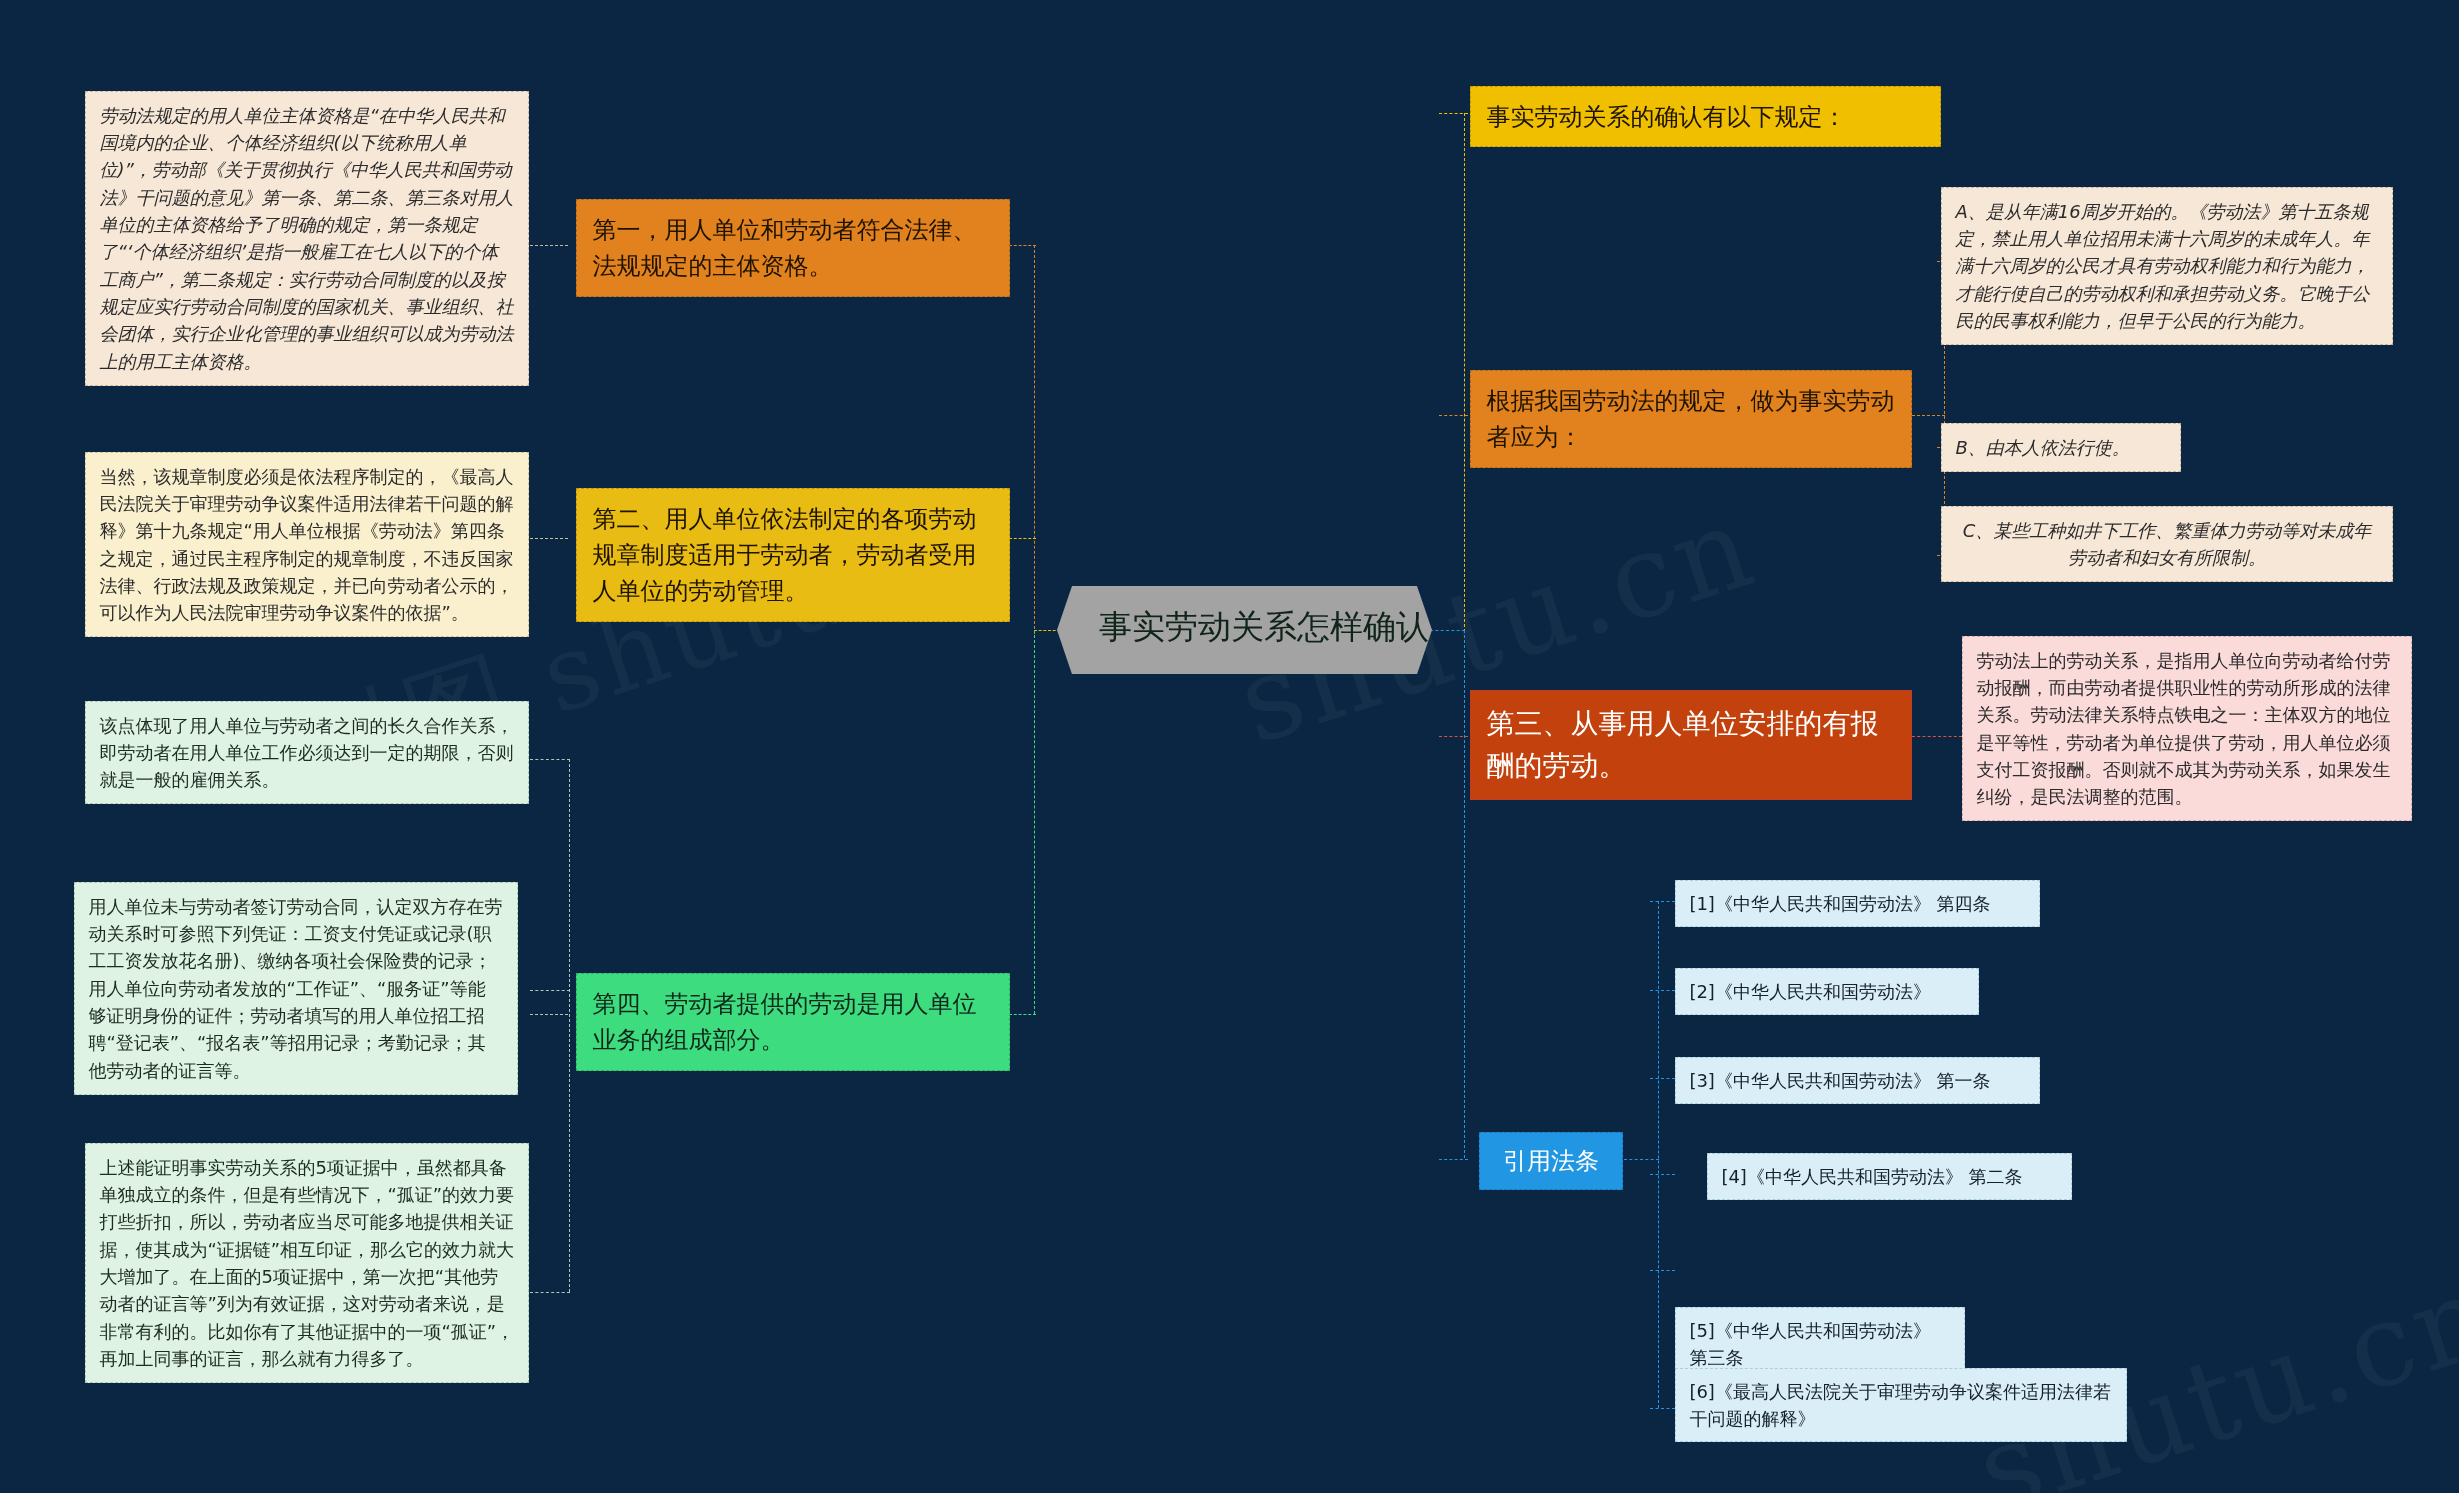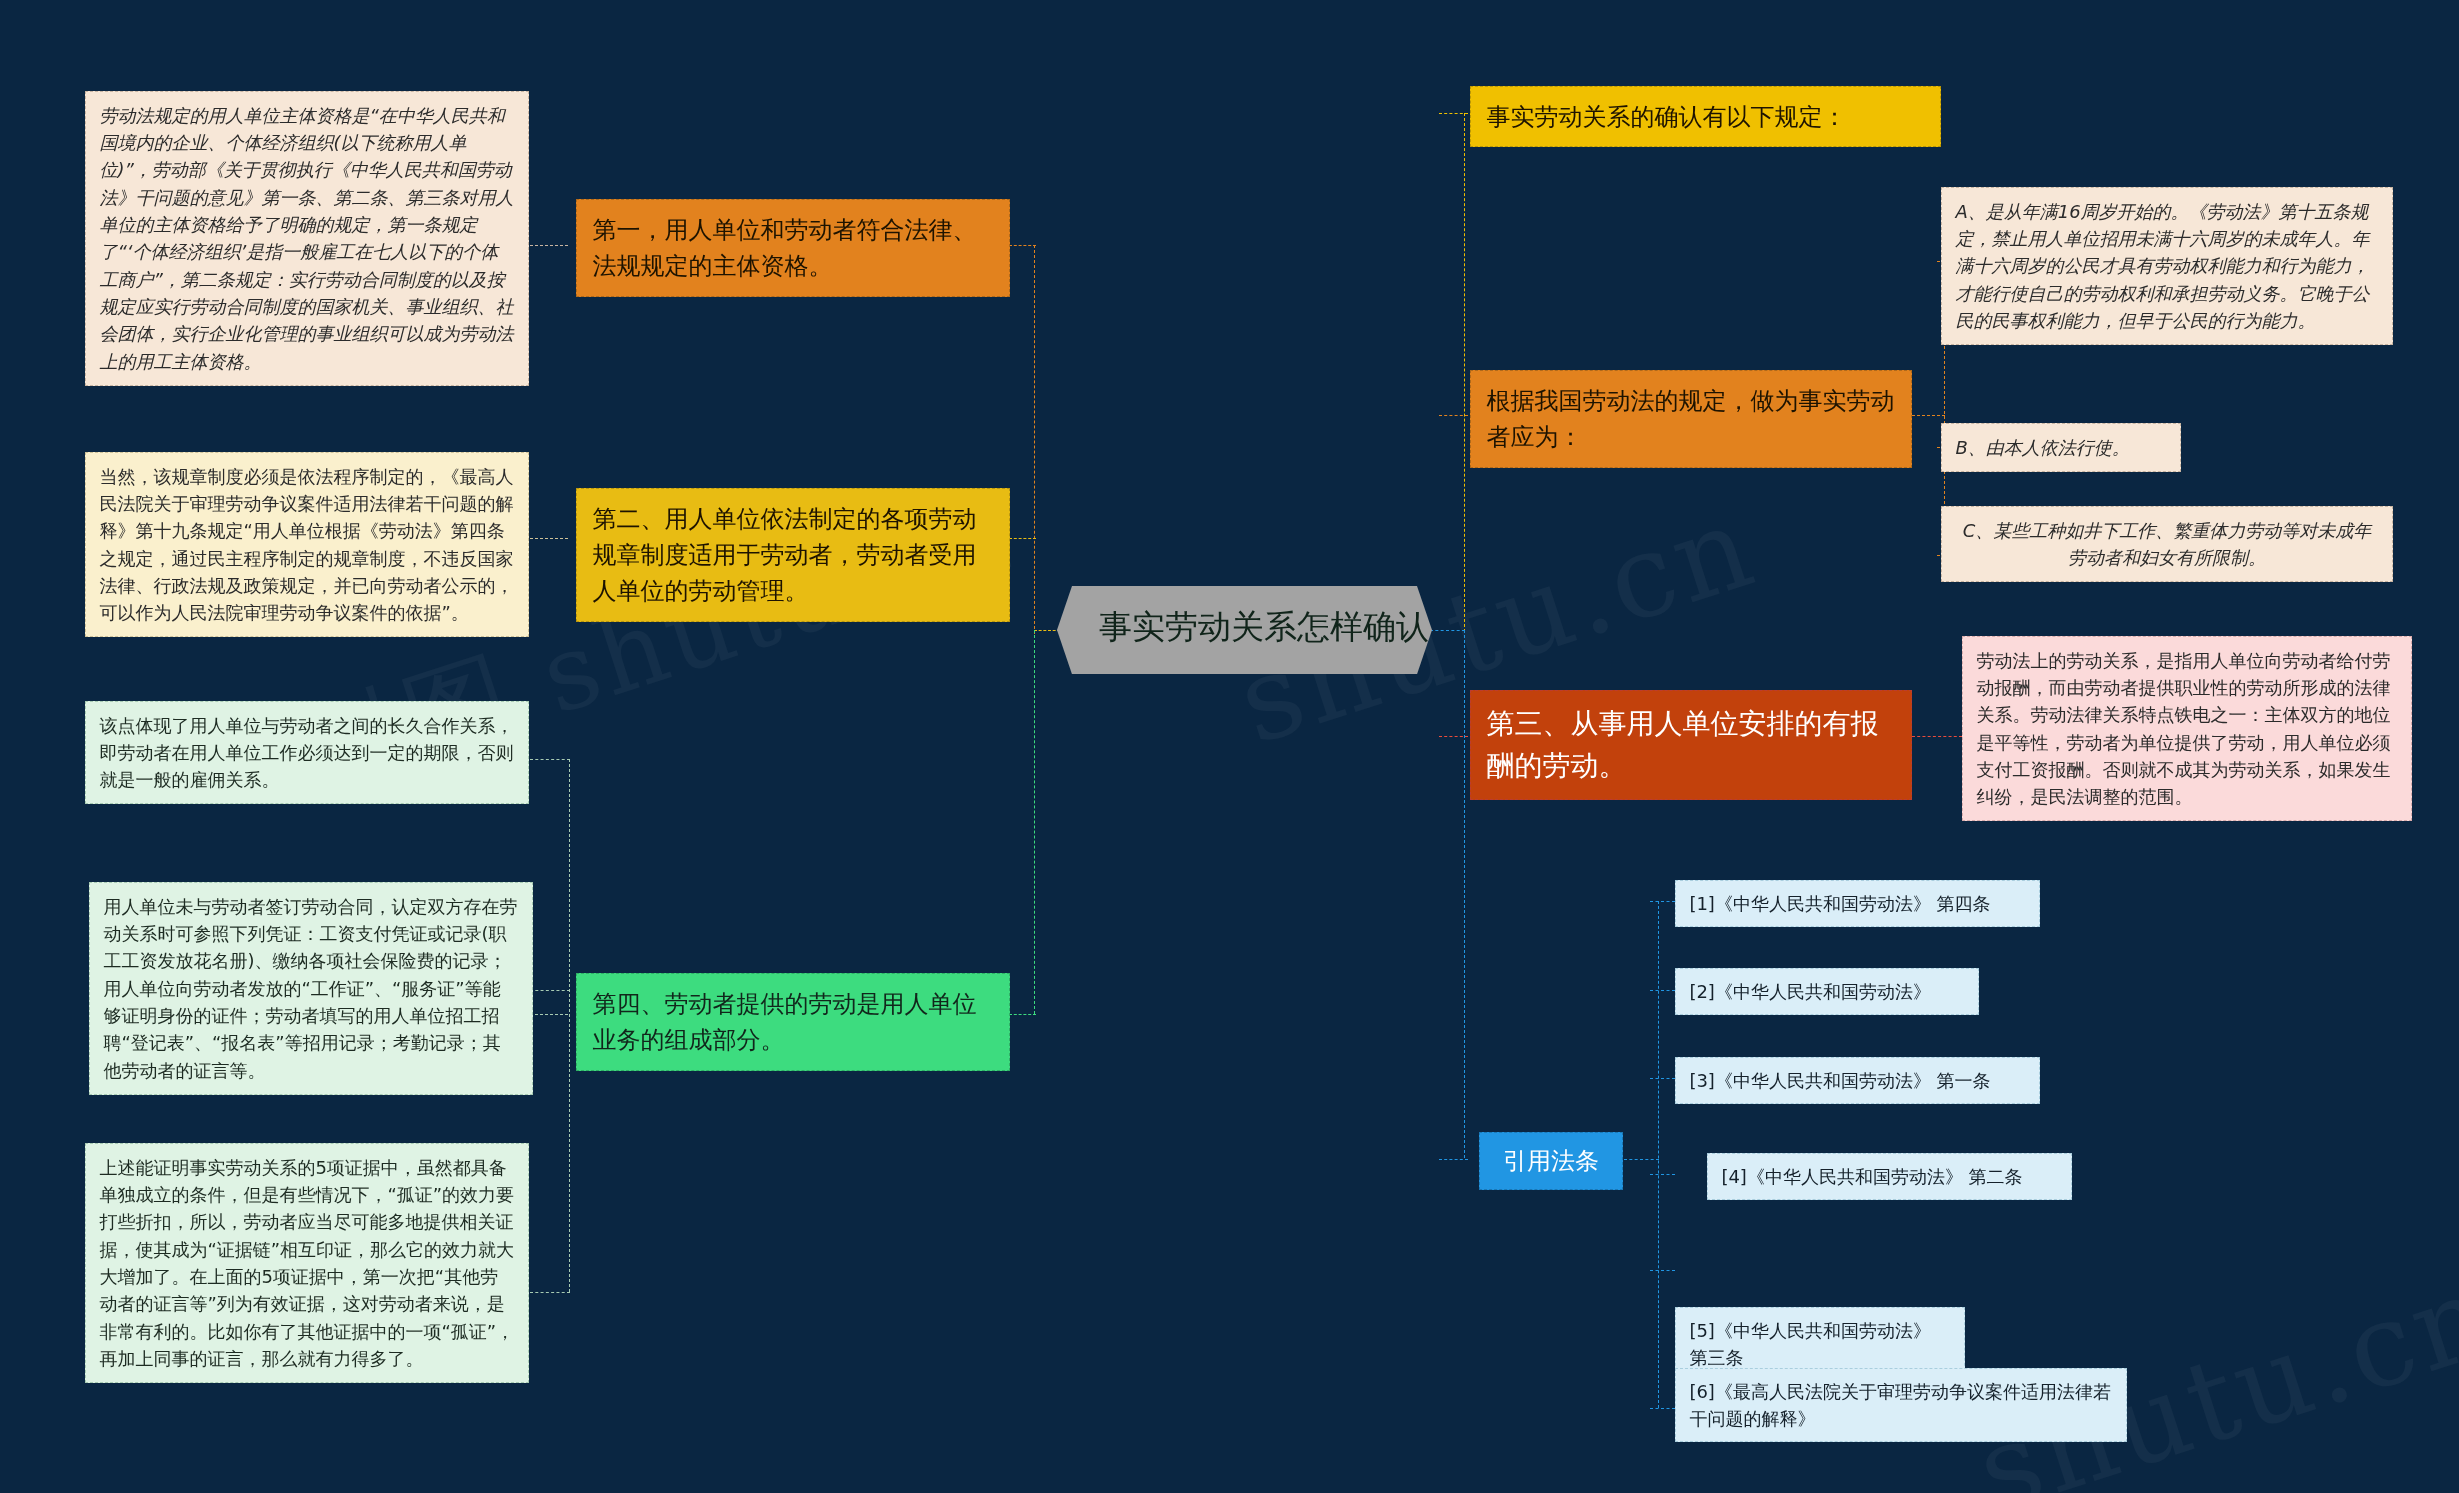--- a/index.html
+++ b/index.html
@@ -185,21 +185,21 @@
   <div class="node n-cream" style="left:85px; top:91px; width:444px;">劳动法规定的用人单位主体资格是“在中华人民共和国境内的企业、个体经济组织(以下统称用人单位)”，劳动部《关于贯彻执行《中华人民共和国劳动法》干问题的意见》第一条、第二条、第三条对用人单位的主体资格给予了明确的规定，第一条规定了“‘个体经济组织’是指一般雇工在七人以下的个体工商户”，第二条规定：实行劳动合同制度的以及按规定应实行劳动合同制度的国家机关、事业组织、社会团体，实行企业化管理的事业组织可以成为劳动法上的用工主体资格。</div>
 
   <div class="node n-orange" style="left:576px; top:199px; width:434px;">第一，用人单位和劳动者符合法律、法规规定的主体资格。</div>
 
   <div class="node n-ivory" style="left:85px; top:452px; width:444px;">当然，该规章制度必须是依法程序制定的，《最高人民法院关于审理劳动争议案件适用法律若干问题的解释》第十九条规定“用人单位根据《劳动法》第四条之规定，通过民主程序制定的规章制度，不违反国家法律、行政法规及政策规定，并已向劳动者公示的，可以作为人民法院审理劳动争议案件的依据”。</div>
 
   <div class="node n-gold" style="left:576px; top:488px; width:434px;">第二、用人单位依法制定的各项劳动规章制度适用于劳动者，劳动者受用人单位的劳动管理。</div>
 
   <div class="node n-mint" style="left:85px; top:701px; width:444px;">该点体现了用人单位与劳动者之间的长久合作关系，即劳动者在用人单位工作必须达到一定的期限，否则就是一般的雇佣关系。</div>
 
-  <div class="node n-mint" style="left:89px; top:882px; width:444px;">用人单位未与劳动者签订劳动合同，认定双方存在劳动关系时可参照下列凭证：工资支付凭证或记录(职工工资发放花名册)、缴纳各项社会保险费的记录；用人单位向劳动者发放的“工作证”、“服务证”等能够证明身份的证件；劳动者填写的用人单位招工招聘“登记表”、“报名表”等招用记录；考勤记录；其他劳动者的证言等。</div>
+  <div class="node n-mint" style="left:74px; top:882px; width:444px;">用人单位未与劳动者签订劳动合同，认定双方存在劳动关系时可参照下列凭证：工资支付凭证或记录(职工工资发放花名册)、缴纳各项社会保险费的记录；用人单位向劳动者发放的“工作证”、“服务证”等能够证明身份的证件；劳动者填写的用人单位招工招聘“登记表”、“报名表”等招用记录；考勤记录；其他劳动者的证言等。</div>
 
   <div class="node n-green" style="left:576px; top:973px; width:434px;">第四、劳动者提供的劳动是用人单位业务的组成部分。</div>
 
   <div class="node n-mint" style="left:85px; top:1143px; width:444px;">上述能证明事实劳动关系的5项证据中，虽然都具备单独成立的条件，但是有些情况下，“孤证”的效力要打些折扣，所以，劳动者应当尽可能多地提供相关证据，使其成为“证据链”相互印证，那么它的效力就大大增加了。在上面的5项证据中，第一次把“其他劳动者的证言等”列为有效证据，这对劳动者来说，是非常有利的。比如你有了其他证据中的一项“孤证”，再加上同事的证言，那么就有力得多了。</div>
 
   <div class="node n-yellow" style="left:1470px; top:86px; width:471px;">事实劳动关系的确认有以下规定：</div>
 
   <div class="node n-cream" style="left:1941px; top:187px; width:452px;">A、是从年满16周岁开始的。《劳动法》第十五条规定，禁止用人单位招用未满十六周岁的未成年人。年满十六周岁的公民才具有劳动权利能力和行为能力，才能行使自己的劳动权利和承担劳动义务。它晚于公民的民事权利能力，但早于公民的行为能力。</div>
 
   <div class="node n-cream" style="left:1941px; top:423px; width:240px;">B、由本人依法行使。</div>

